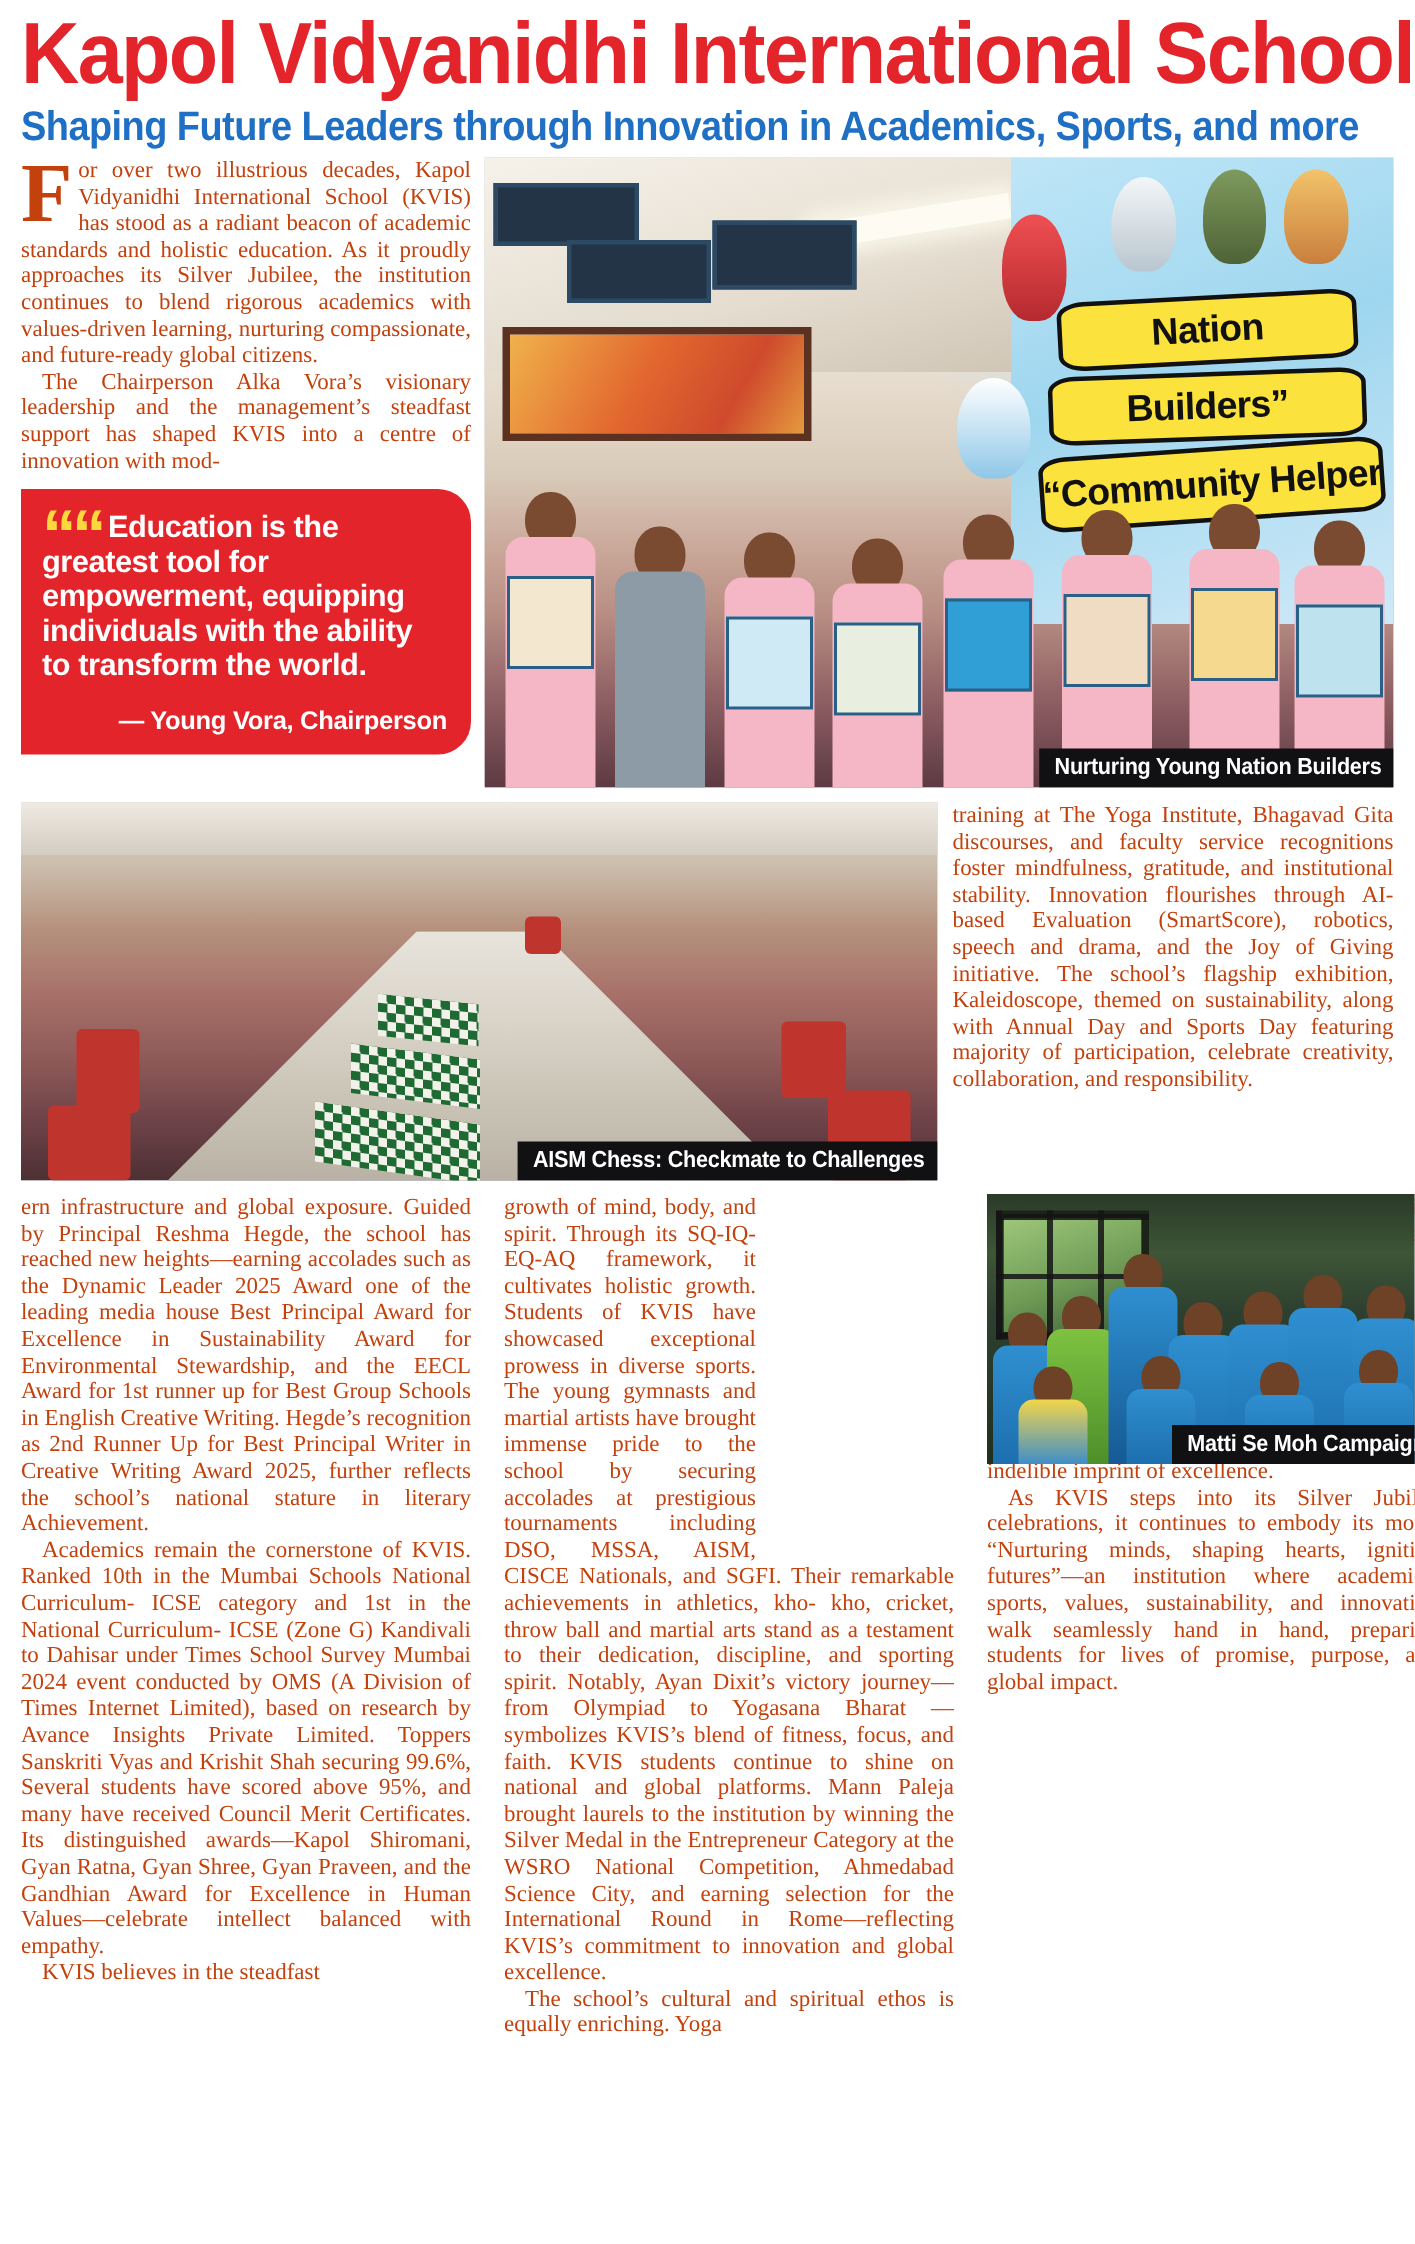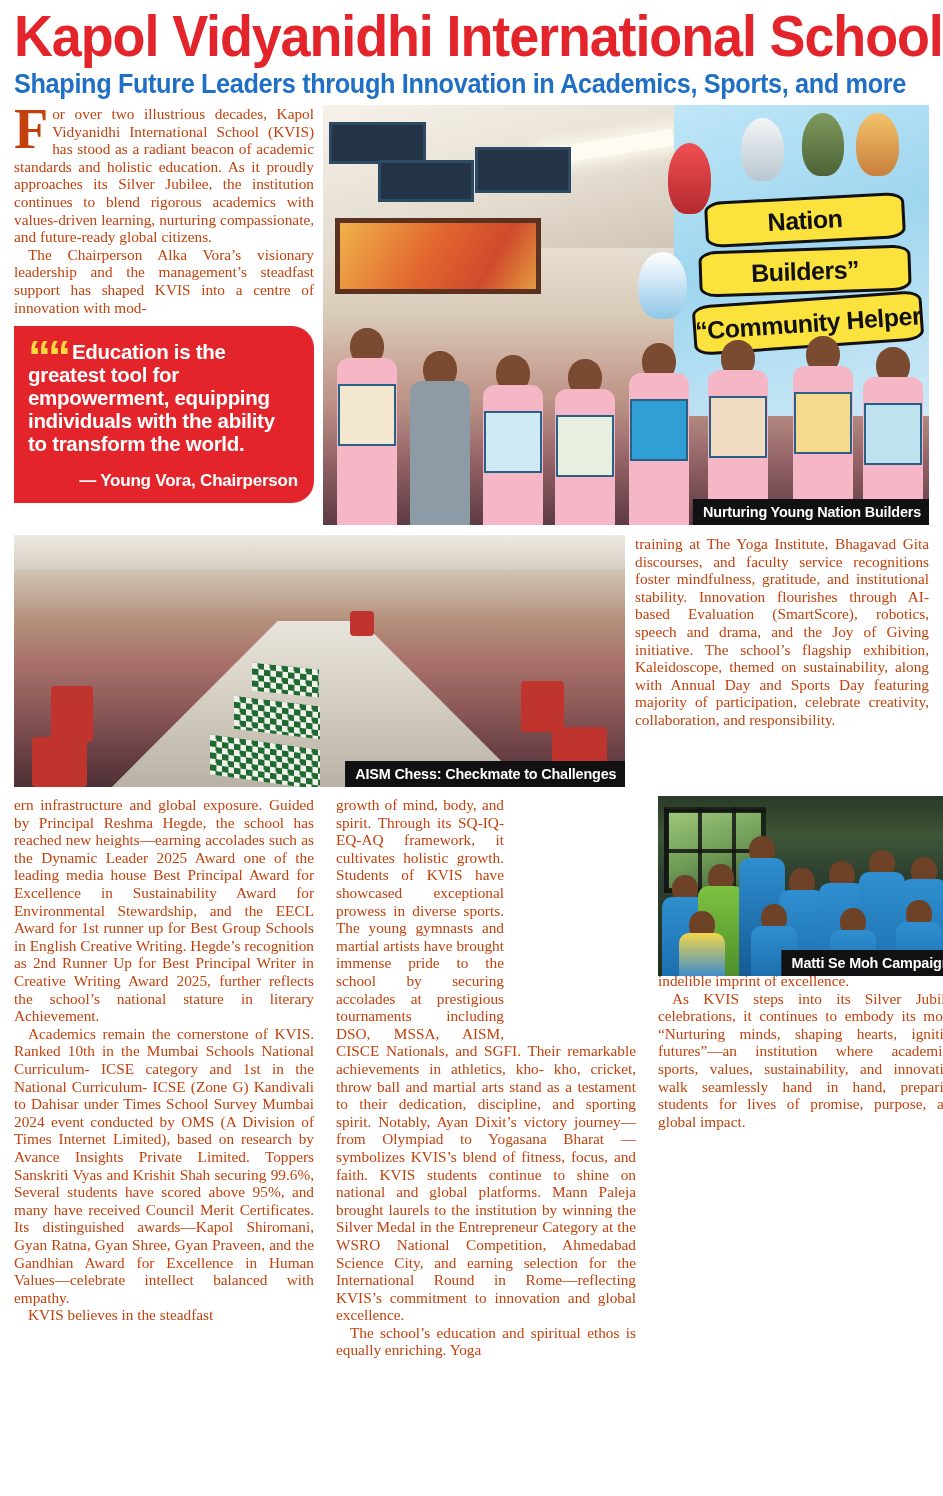--- a/index.html
+++ b/index.html
@@ -350,21 +350,21 @@
         <p class="noindent">ern infrastructure and global exposure. Guided by Principal Reshma Hegde, the school has reached new heights—earning accolades such as the Dynamic Leader 2025 Award one of the leading media house  Best Principal Award for Excellence in Sustainability Award for Environmental Stewardship, and the EECL Award for 1st runner up for Best Group Schools in English Creative Writing. Hegde’s recognition as 2nd Runner Up for Best Principal Writer in Creative Writing Award 2025, further reflects the school’s national stature in literary Achievement.</p>
         <p>Academics remain the cornerstone of KVIS. Ranked 10th in the Mumbai Schools National Curriculum- ICSE category and 1st in the National Curriculum- ICSE (Zone G) Kandivali to Dahisar under Times School Survey Mumbai 2024 event conducted by OMS (A Division of Times Internet Limited), based on research by Avance Insights Private Limited. Toppers Sanskriti Vyas and Krishit Shah securing 99.6%, Several students have scored above 95%, and many have received Council Merit Certificates. Its distinguished awards—Kapol Shiromani, Gyan Ratna, Gyan Shree, Gyan Praveen, and the Gandhian Award for Excellence in Human Values—celebrate intellect balanced with empathy.</p>
         <p>KVIS believes in the steadfast</p>
       </div>
     </div>
 
     <div class="col col-2 clearfix">
       <div class="float-photo-wrap"></div>
       <div class="body-text">
         <p class="noindent">growth of mind, body, and spirit. Through its SQ-IQ-EQ-AQ framework, it cultivates holistic growth. Students of KVIS have showcased exceptional prowess in diverse sports. The young gymnasts and martial artists have brought immense pride to the school by securing accolades at prestigious tournaments including DSO, MSSA, AISM, CISCE Nationals, and SGFI. Their remarkable achievements in athletics, kho- kho, cricket, throw ball and martial arts stand as a testament to their dedication, discipline, and sporting spirit. Notably, Ayan Dixit’s victory journey—from Olympiad to Yogasana Bharat —symbolizes KVIS’s blend of fitness, focus, and faith. KVIS students continue to shine on national and global platforms. Mann Paleja brought laurels to the institution by winning the Silver Medal in the Entrepreneur Category at the WSRO National Competition, Ahmedabad Science City, and earning selection for the International Round in Rome—reflecting KVIS’s commitment to innovation and global excellence.</p>
-        <p>The school’s education and spiritual ethos is equally enriching. Yoga</p>
+        <p>The school’s cultural and spiritual ethos is equally enriching. Yoga</p>
       </div>
     </div>
 
     <div class="col col-3">
       <div class="photo stack-photo" id="photo-matti">
         <div class="ph3-bg"></div>
         <div class="ph3-win"></div>
         <div class="ph3-bars"></div>
         <div class="ph3-people">
           <div class="pp" style="left:1%;width:48px;height:56%;">

